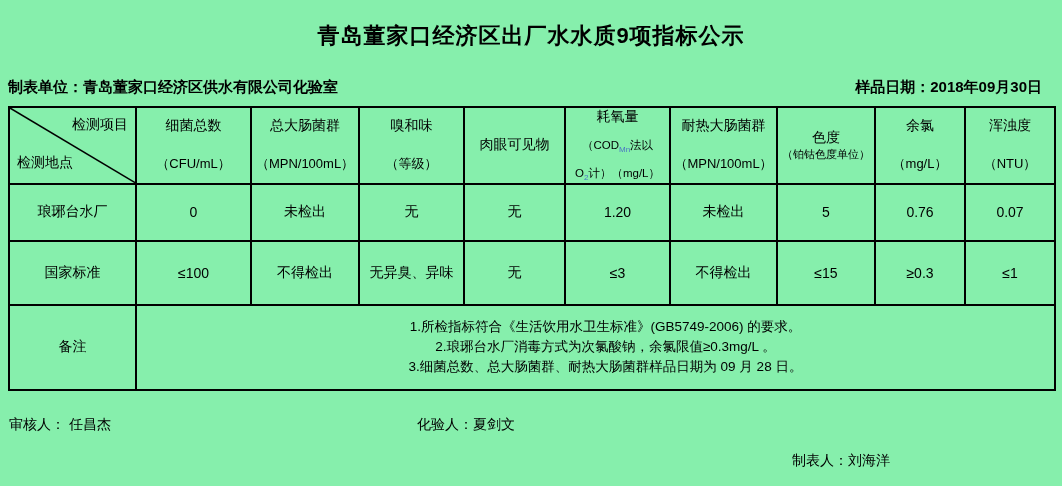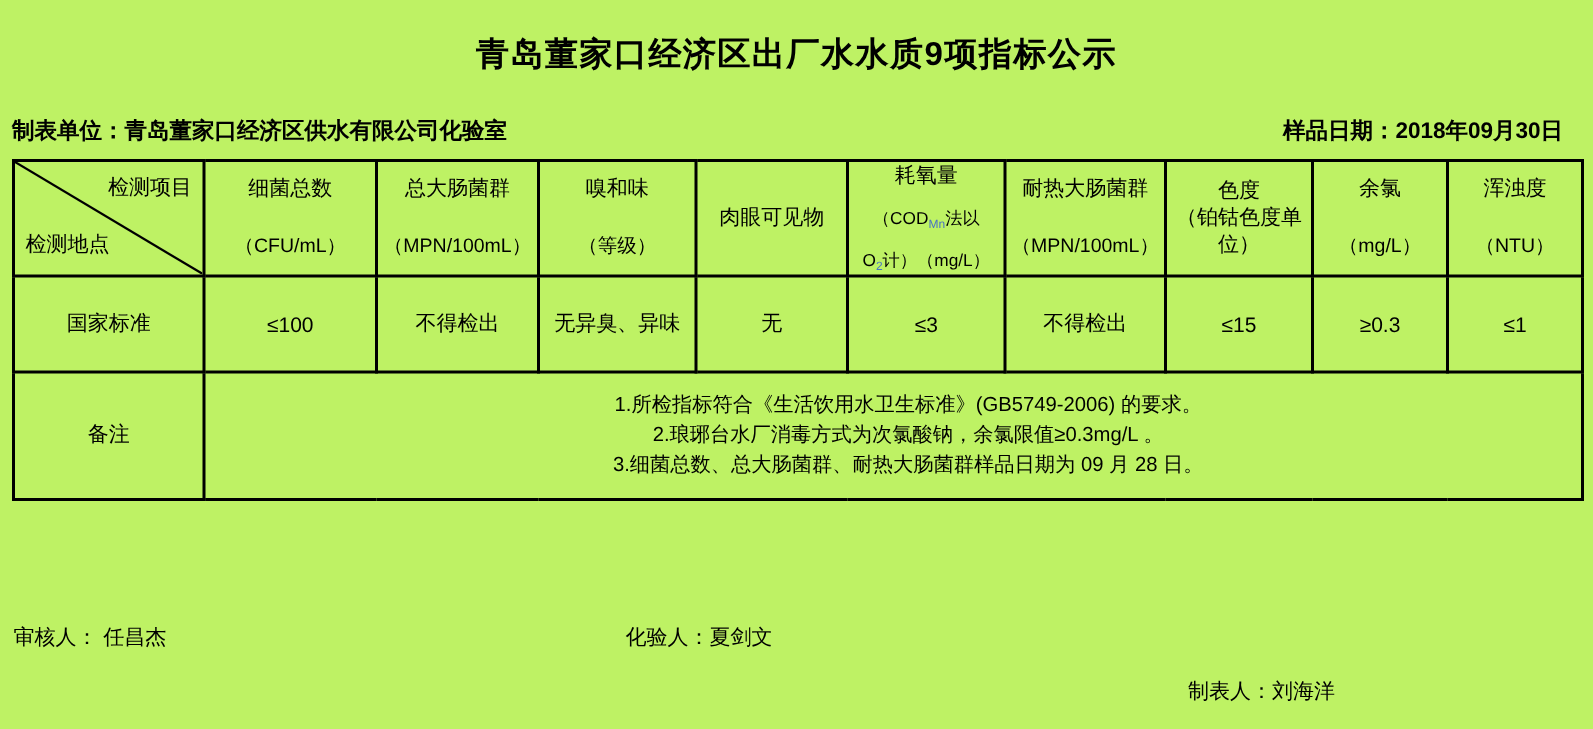--- a/index.html
+++ b/index.html
@@ -6,21 +6,21 @@
     margin: 0;
     padding: 0;
     background: #ffffff;
     font-family: "Liberation Sans", sans-serif;
     color: #000;
   }
   .page {
     position: relative;
     width: 1062px;
     height: 486px;
-    background: #bef264;
+    background: #86efac;
     overflow: hidden;
   }
   .title {
     margin: 0;
     padding-top: 21px;
     text-align: center;
     font-size: 22px;
     font-weight: bold;
     letter-spacing: 1px;
   }
@@ -46,21 +46,21 @@
     font-weight: normal;
     font-size: 14px;
     overflow: hidden;
   }
   tr.header-row { height: 64px; }
   tr.data-row-1 { height: 57px; }
   tr.data-row-2 { height: 64px; }
   tr.remarks-row { height: 85px; }
 
   .unit-line { display: block; font-size: 13px; margin-top: 20px; }
-  .unit-small { display: block; font-size: 14px; margin-top: 0; }
+  .unit-small { display: block; font-size: 11px; margin-top: 0; }
   .cod-line { display: block; font-size: 11.5px; margin-top: 12px; }
   sub.blue-sub {
     font-size: 8px;
     color: #4a74c4;
     vertical-align: sub;
   }
 
   .corner-cell { position: relative; }
   .corner-cell svg {
     position: absolute;
@@ -160,20 +160,32 @@
       <th>
         <span>余氯</span>
         <span class="unit-line">（mg/L）</span>
       </th>
       <th>
         <span>浑浊度</span>
         <span class="unit-line">（NTU）</span>
       </th>
     </tr>
 
+    <tr class="data-row-1">
+      <td>琅琊台水厂</td>
+      <td>0</td>
+      <td>未检出</td>
+      <td>无</td>
+      <td>无</td>
+      <td>1.20</td>
+      <td>未检出</td>
+      <td>5</td>
+      <td>0.76</td>
+      <td>0.07</td>
+    </tr>
 
     <tr class="data-row-2">
       <td>国家标准</td>
       <td>≤100</td>
       <td>不得检出</td>
       <td>无异臭、异味</td>
       <td>无</td>
       <td>≤3</td>
       <td>不得检出</td>
       <td>≤15</td>

